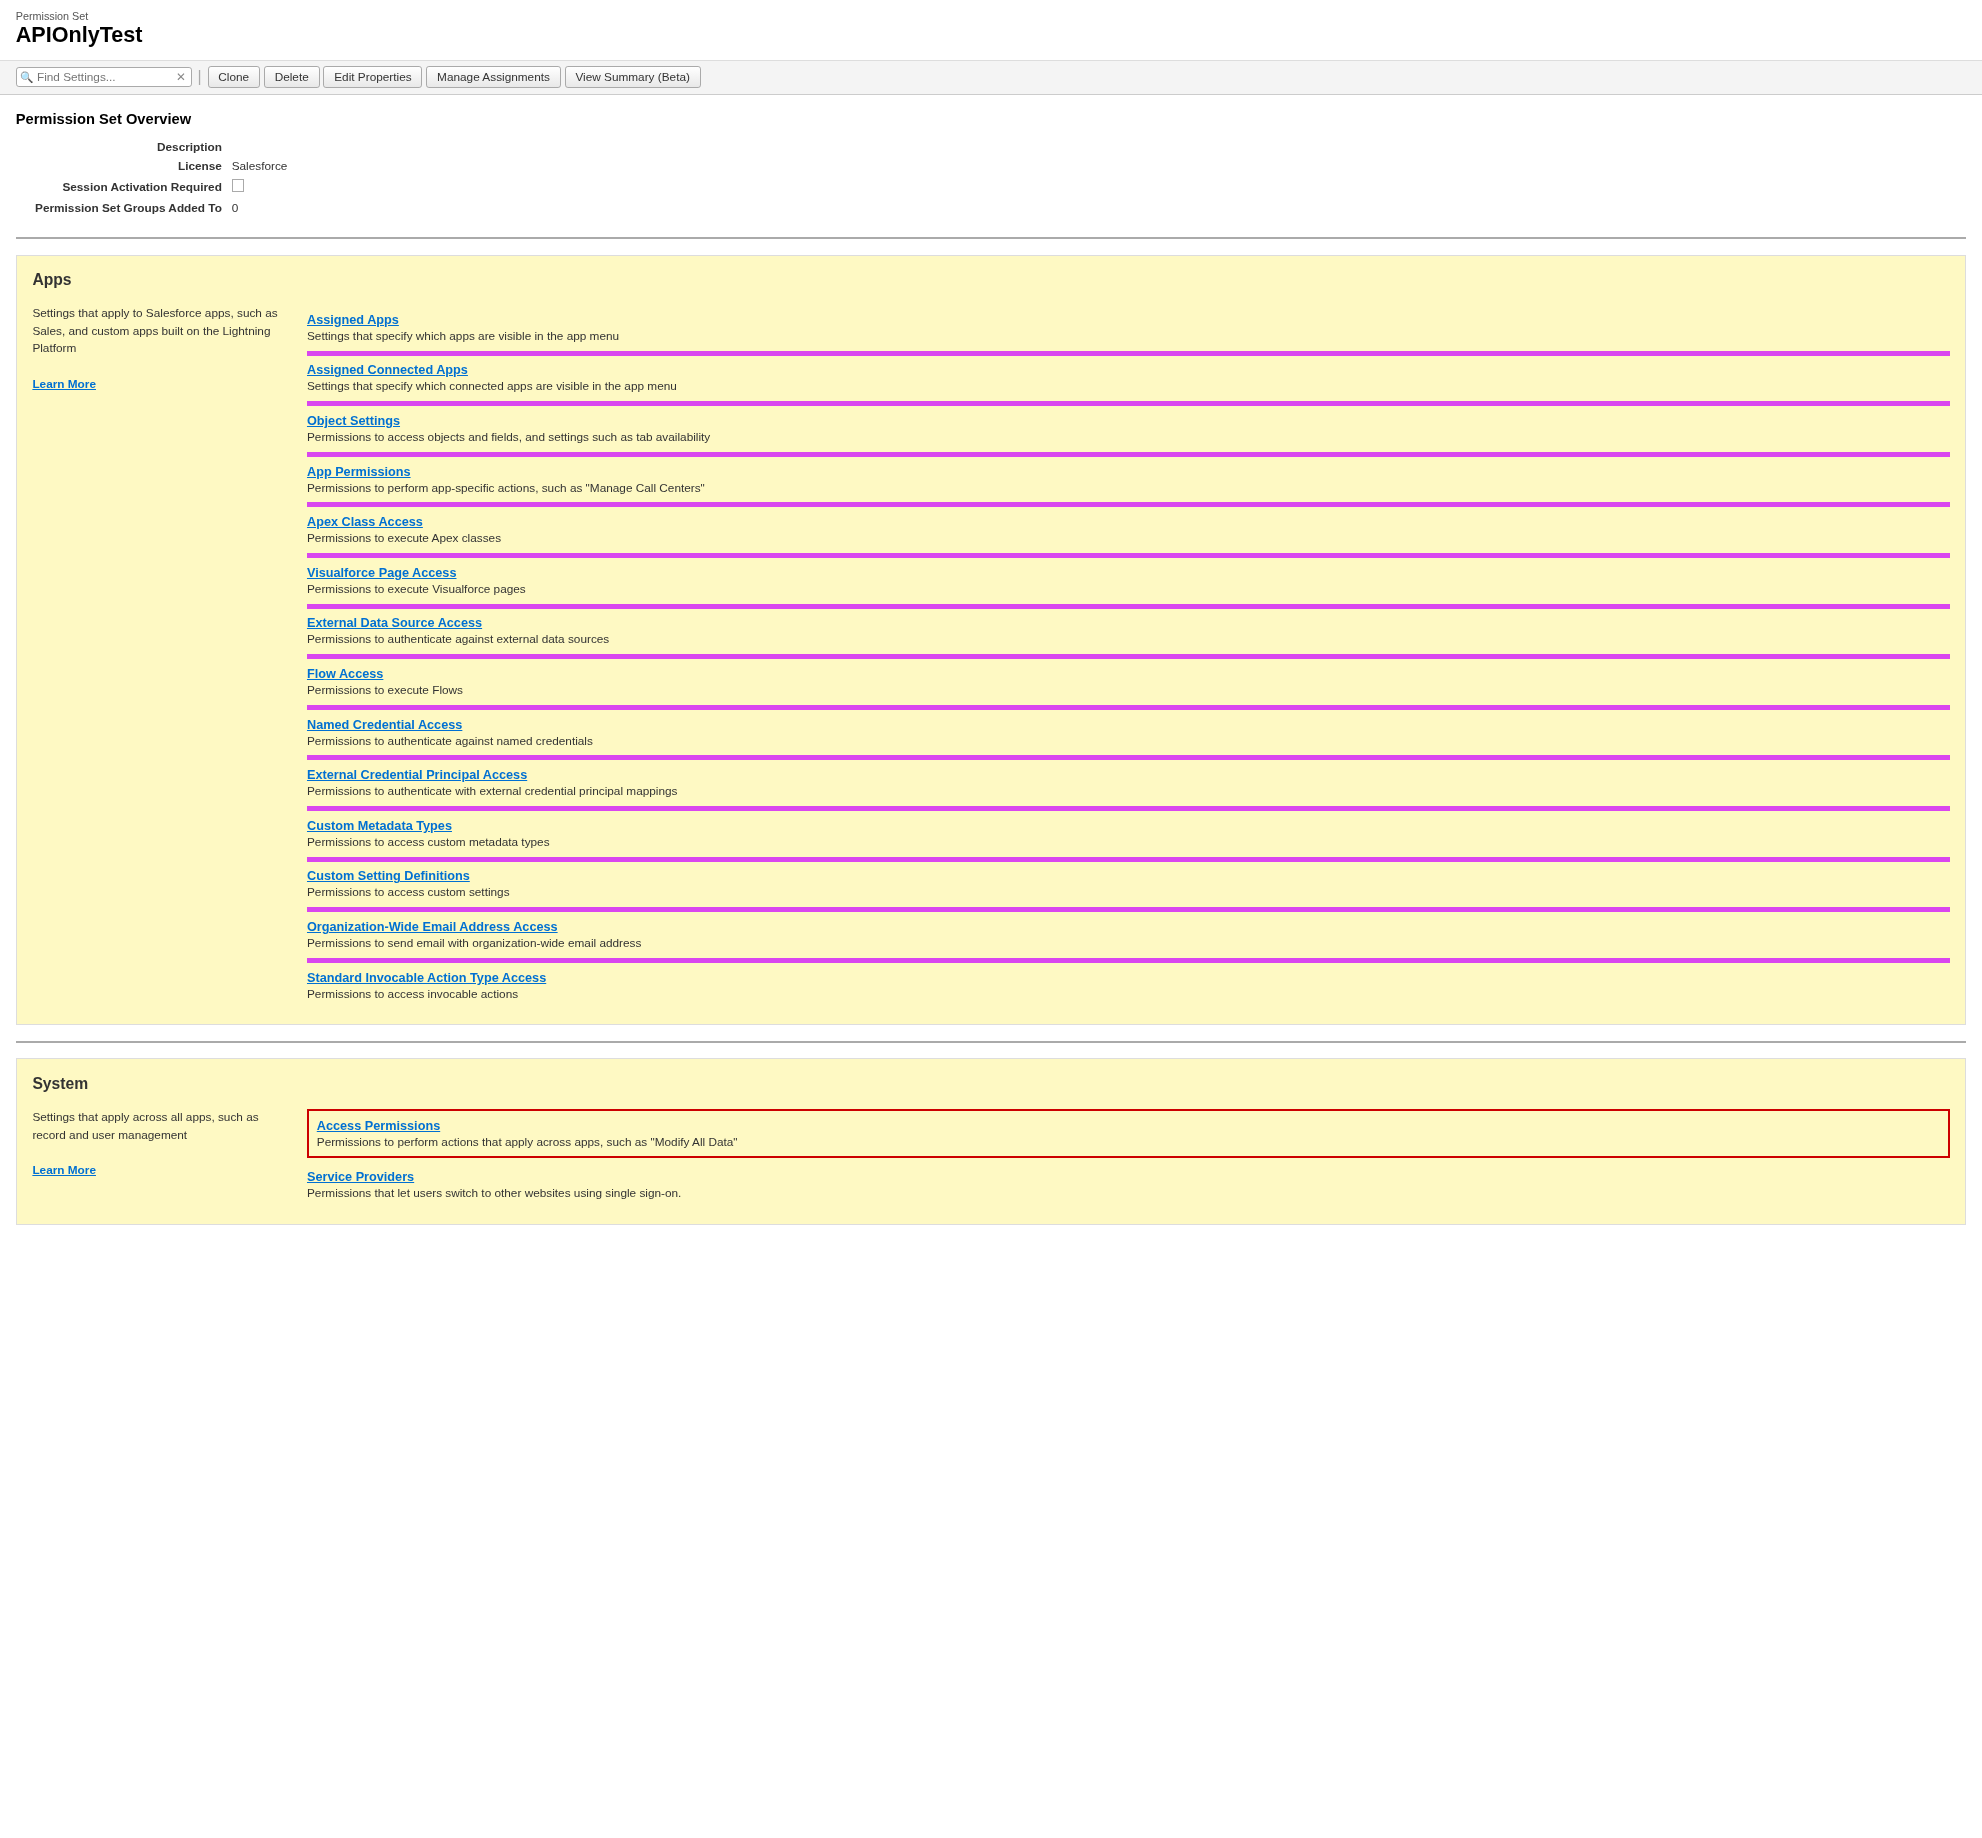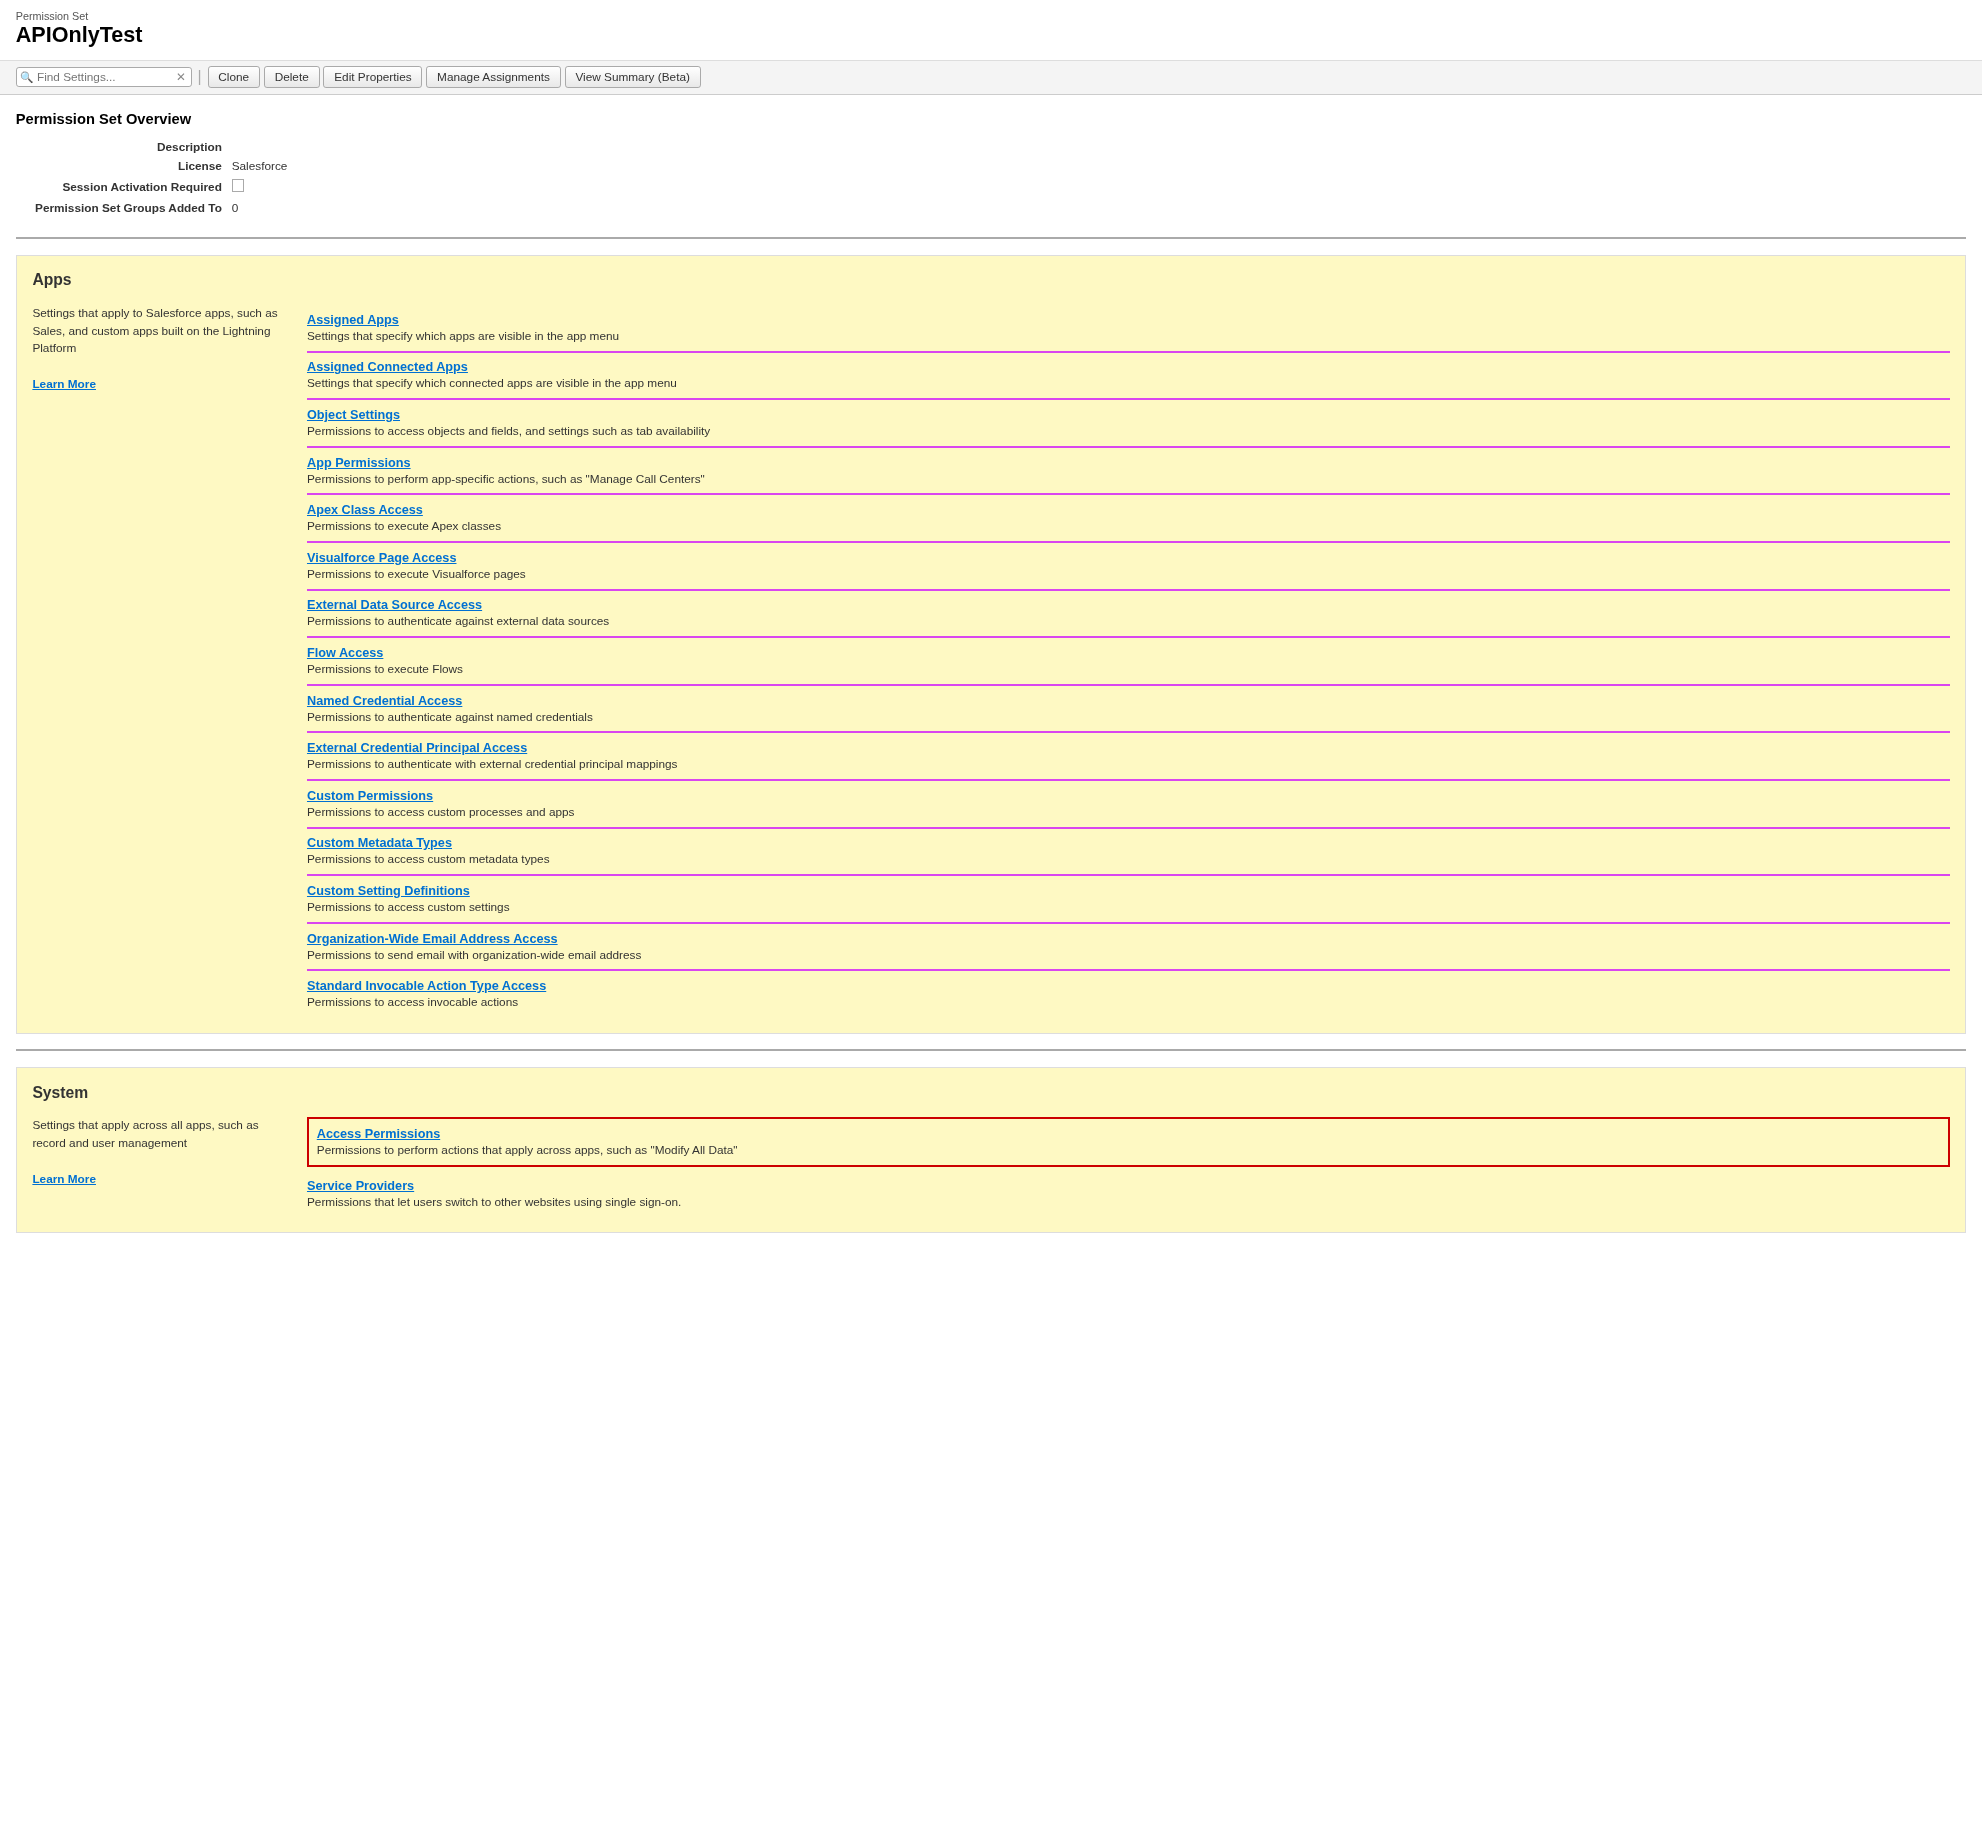--- a/index.html
+++ b/index.html
@@ -128,21 +128,21 @@
       width: 255px;
       flex-shrink: 0;
       font-size: 11.8px;
       color: #333;
       line-height: 1.5;
     }
     .apps-right {
       flex: 1;
     }
     .app-item {
-      border-bottom: 2px solid #d946ef;
+      border-bottom: 5px solid #d946ef;
       padding: 7.8px 0;
     }
     .app-item:last-child {
       border-bottom: none;
     }
     .app-link {
       color: #0070d2;
       text-decoration: underline;
       font-size: 12.7px;
       font-weight: bold;
@@ -301,24 +301,20 @@
         <div class="app-item">
           <a class="app-link">Named Credential Access</a>
           <span class="app-desc">Permissions to authenticate against named credentials</span>
         </div>
 
         <div class="app-item">
           <a class="app-link">External Credential Principal Access</a>
           <span class="app-desc">Permissions to authenticate with external credential principal mappings</span>
         </div>
 
-        <div class="app-item">
-          <a class="app-link">Custom Permissions</a>
-          <span class="app-desc">Permissions to access custom processes and apps</span>
-        </div>
 
         <div class="app-item">
           <a class="app-link">Custom Metadata Types</a>
           <span class="app-desc">Permissions to access custom metadata types</span>
         </div>
 
         <div class="app-item">
           <a class="app-link">Custom Setting Definitions</a>
           <span class="app-desc">Permissions to access custom settings</span>
         </div>

